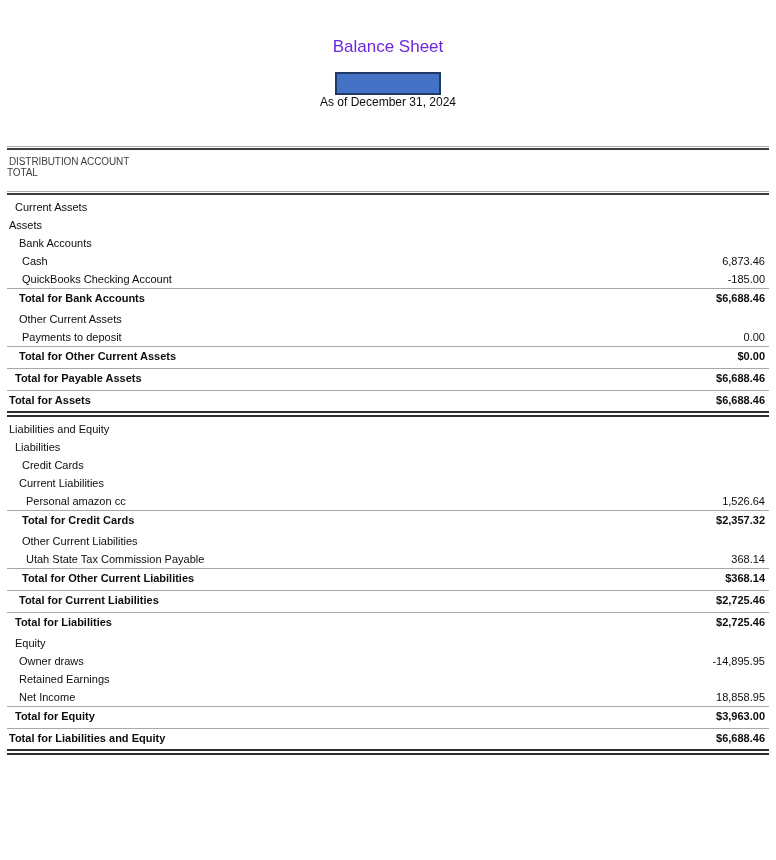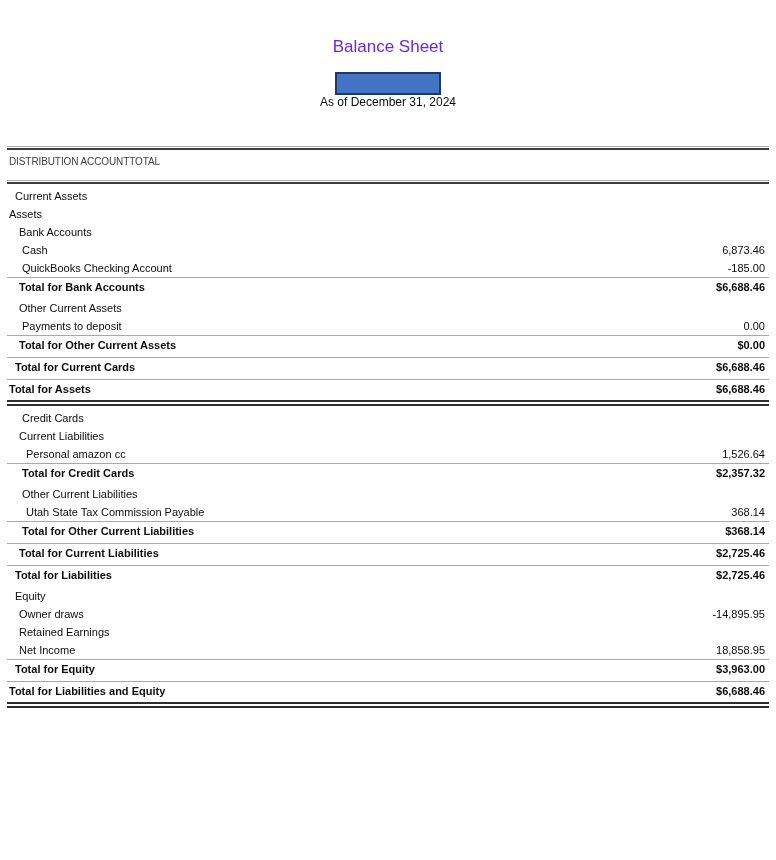--- a/index.html
+++ b/index.html
@@ -48,22 +48,24 @@
   }
   
   .rule-double {
     height: 2px;
     border-top: 2px solid #2d2d2d;
     border-bottom: 2px solid #2d2d2d;
     margin: 3px 0;
   }
   .header-row {
     display: flex;
+    justify-content: space-between;
     align-items: flex-start;
     padding: 6px 0 13px 0;
+    flex-direction: column;
   }
   .header-cell {
     font-size: 10px;
     letter-spacing: -0.1px;
     color: #404040;
   }
   .header-cell.account { padding-left: 2px; }
   .header-cell.total   { padding-right: 4px; }
   .rows {
     padding-top: 3px;
@@ -138,28 +140,36 @@
         </div>
         <div class="row lv3">
           <span class="label">Payments to deposit</span>
           <span class="value">0.00</span>
         </div>
         <div class="row lv2 bold topline">
           <span class="label">Total for Other Current Assets</span>
           <span class="value">$0.00</span>
         </div>
         <div class="row lv1 bold topline spacer">
-          <span class="label">Total for Current Cards</span>
+          <span class="label">Total for Payable Assets</span>
           <span class="value">$6,688.46</span>
         </div>
         <div class="row lv0 bold topline spacer">
           <span class="label">Total for Assets</span>
           <span class="value">$6,688.46</span>
         </div>
         <div class="rule-double"></div>
+        <div class="row lv0">
+          <span class="label">Liabilities and Equity</span>
+          <span class="value"></span>
+        </div>
+        <div class="row lv1">
+          <span class="label">Liabilities</span>
+          <span class="value"></span>
+        </div>
         <div class="row lv3">
           <span class="label">Credit Cards</span>
           <span class="value"></span>
         </div>
         <div class="row lv2">
           <span class="label">Current Liabilities</span>
           <span class="value"></span>
         </div>
         <div class="row lv4">
           <span class="label">Personal amazon cc</span>

